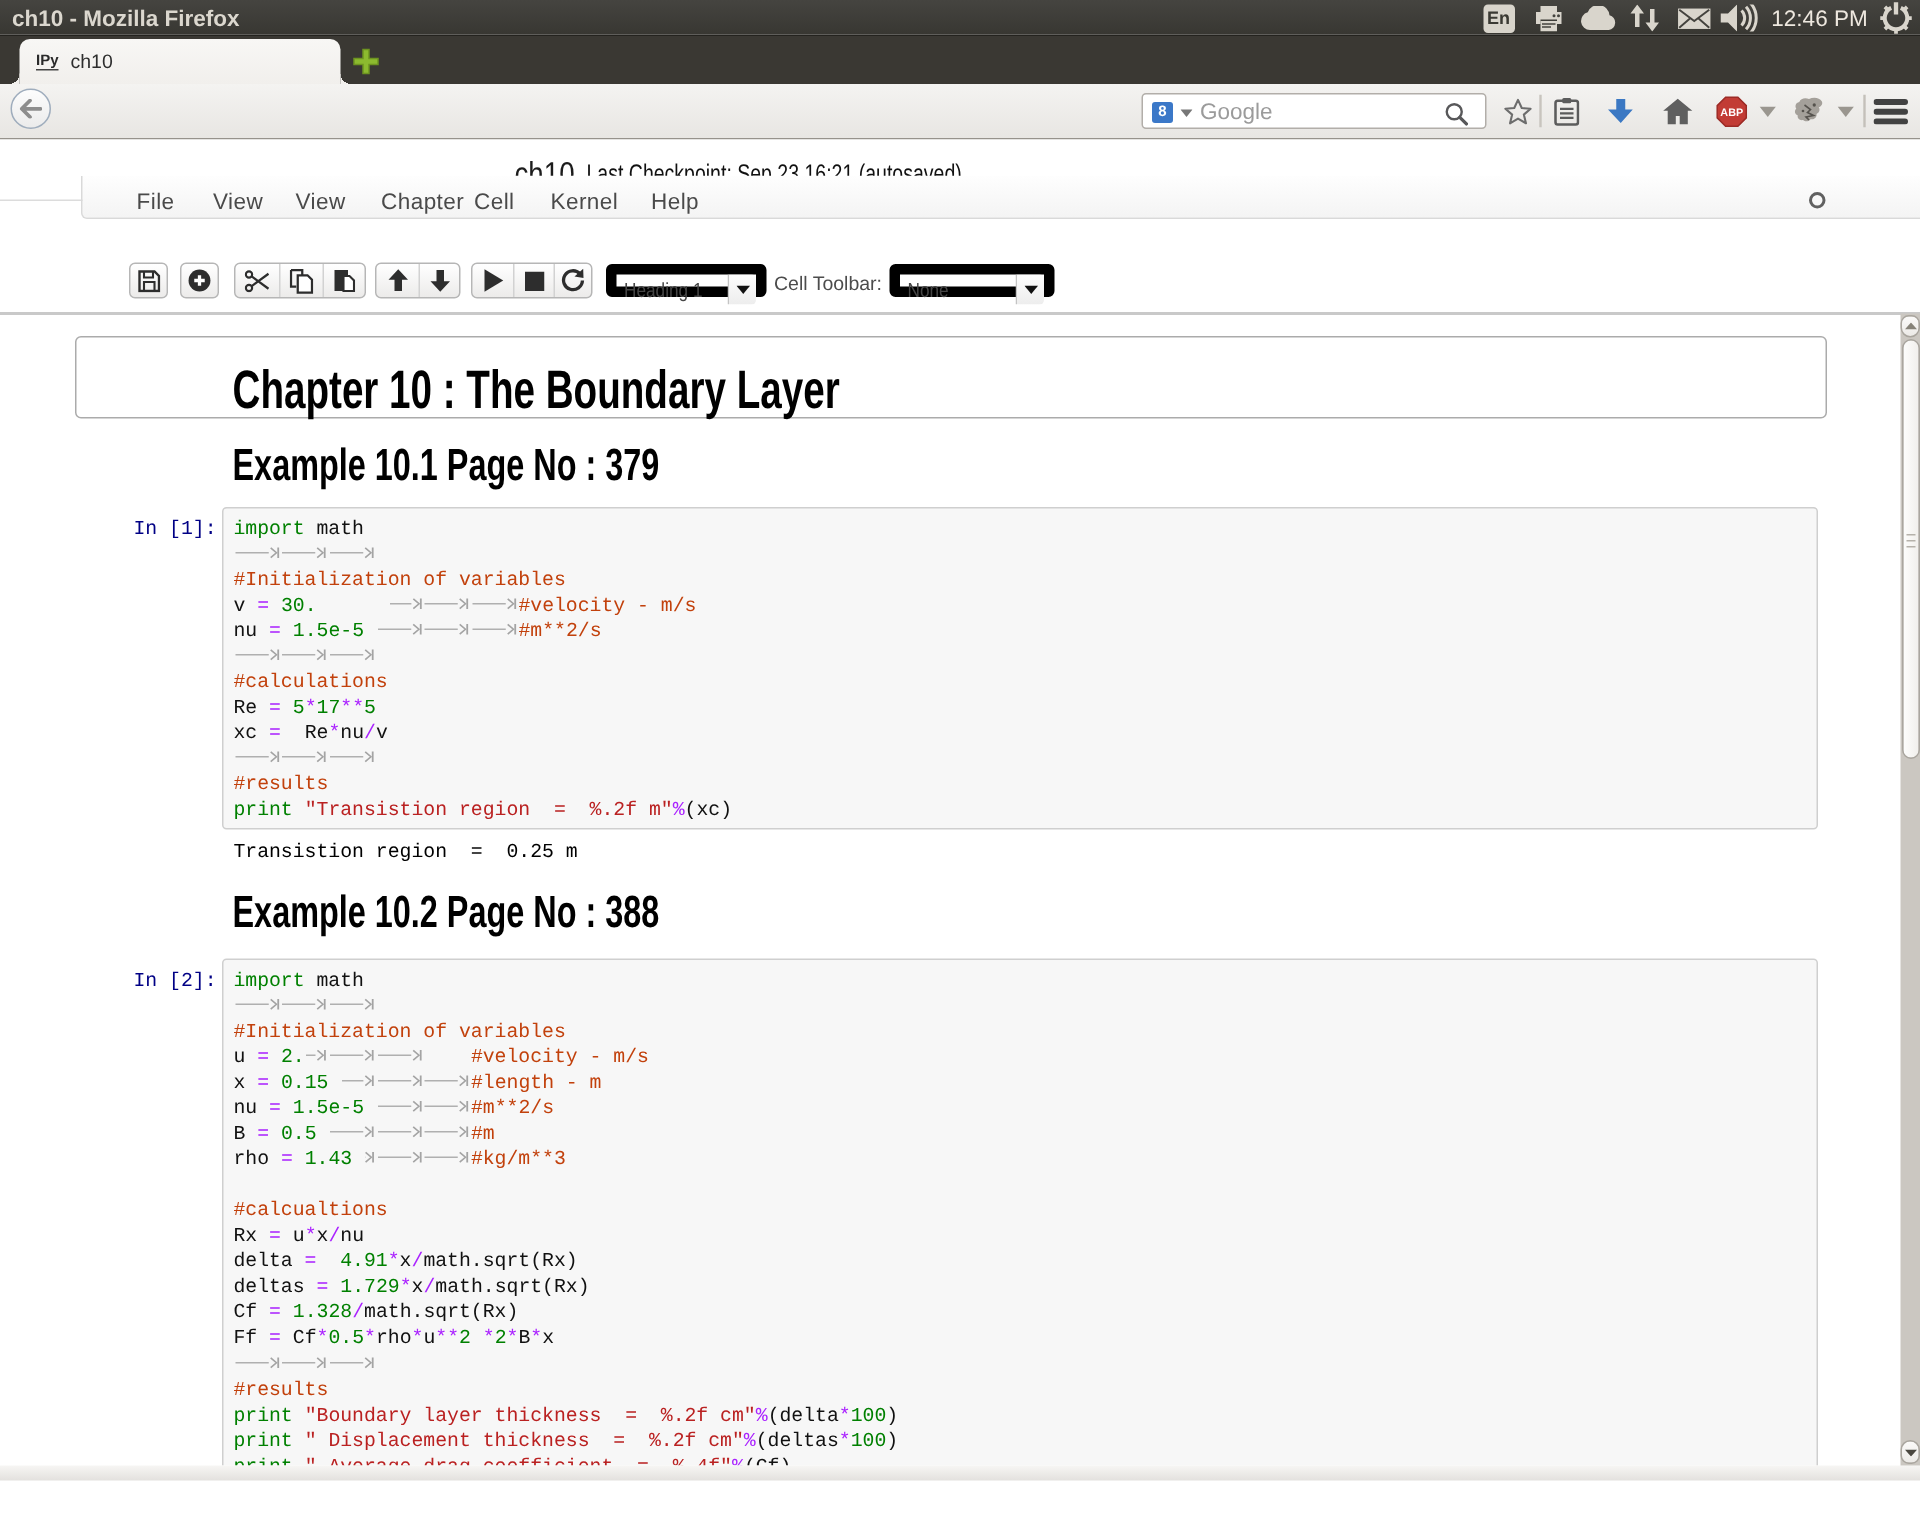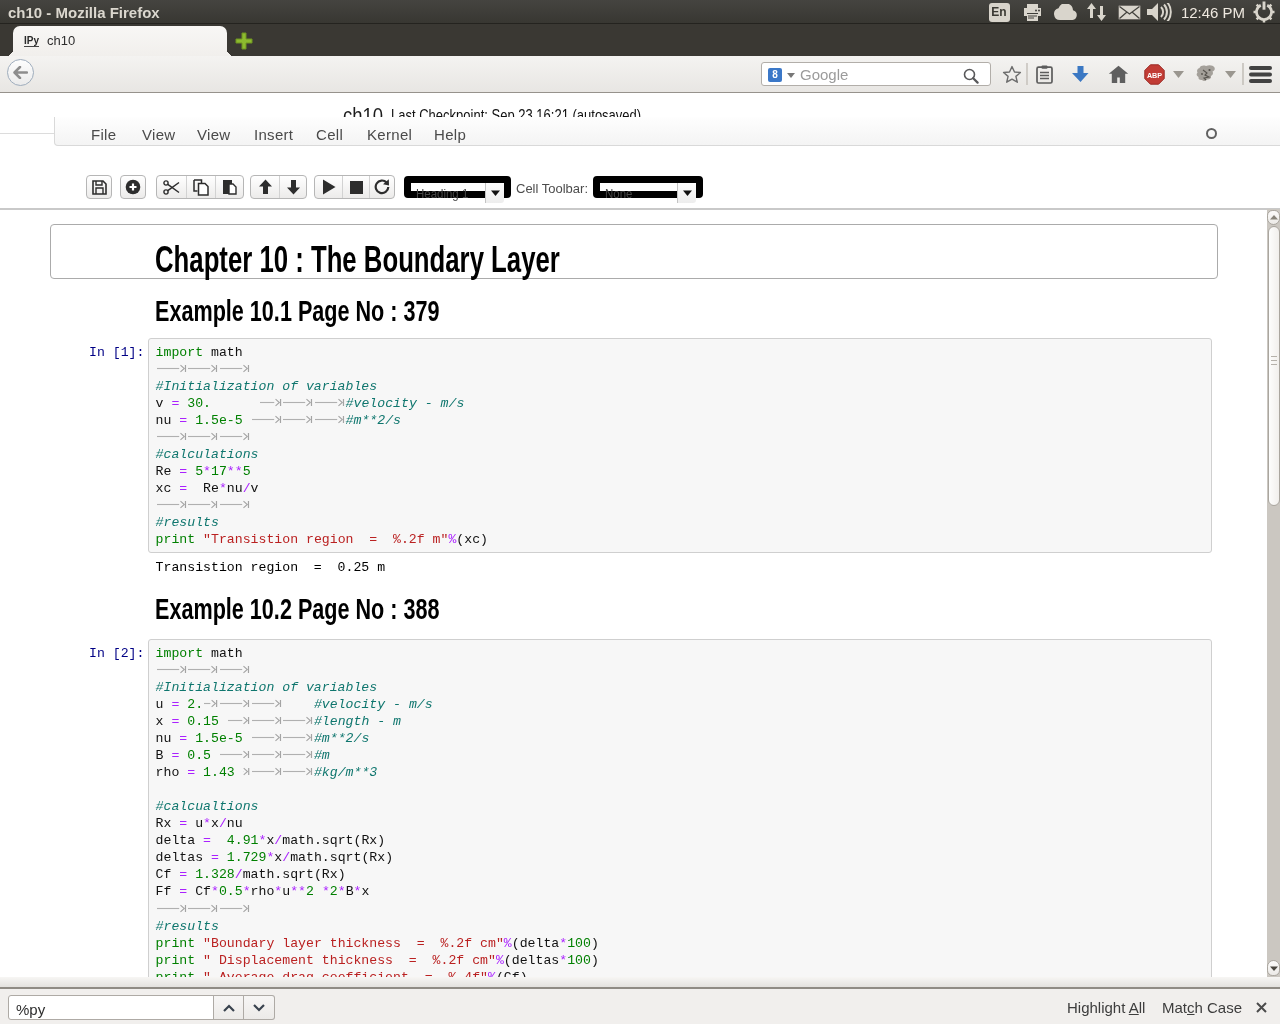--- a/index.html
+++ b/index.html
@@ -47,21 +47,21 @@
 .sel .arr{position:absolute;right:0;top:0;width:19px;height:20px;border-left:1px solid #c4c4c4;background:linear-gradient(#fdfdfd,#ededed);display:flex;align-items:center;justify-content:center;border-radius:0 3px 3px 0}
 #ctlabel{position:absolute;left:516px;top:87.5px;font:13px "Liberation Sans",sans-serif;color:#4c4c4c}
 
 #nbarea{position:absolute;left:0;top:0;width:1280px;height:884px;overflow:hidden}
 #hline2{position:absolute;left:0;top:115px;width:1280px;height:2px;background:#c9c9c9}
 .prompt{position:absolute;font:13.2px/17.05px "Liberation Mono",monospace;color:#000085;white-space:pre}
 .inparea{position:absolute;left:148px;width:1064px;background:#f7f7f7;border:1px solid #cfcfcf;border-radius:3px}
 .code{position:absolute;left:155.6px;font:13.2px/17.05px "Liberation Mono",monospace;color:#111;white-space:pre}
 .cm-k{color:#008000;font-weight:normal}
 .cm-n{color:#008000}
-.cm-c{color:#0f766e;font-style:italic}
+.cm-c{color:#c2410c;}
 .cm-o{color:#AA22FF}
 .cm-s{color:#BA2121}
 .tb{display:inline-block;vertical-align:-1px}
 .h1c{position:absolute;left:155px;font:bold 36px/40px "Liberation Sans",sans-serif;color:#000;white-space:pre;transform:scaleX(0.715);transform-origin:0 50%}
 .h2c{position:absolute;left:155px;font:bold 30px/34px "Liberation Sans",sans-serif;color:#000;white-space:pre;transform:scaleX(0.72);transform-origin:0 50%}
 #h1box{position:absolute;left:50px;top:131px;width:1168px;height:55px;border:1px solid #ababab;border-radius:4px}
 
 #botstrip{position:absolute;left:0;top:884px;width:1280px;height:10px;background:linear-gradient(#f7f6f4,#e3e1de)}
 #findbar{position:absolute;left:0;top:894px;width:1280px;height:37px;background:#f1efed;border-top:2px solid #8f8b84}
 #findinput{position:absolute;left:8px;top:6px;width:206px;height:25px;background:#fff;border:1px solid #aeaaa5;border-radius:3px 0 0 3px;font:15px "Liberation Sans",sans-serif;color:#2e2e2e;padding:3px 0 0 7px}
@@ -218,21 +218,21 @@
     </span>
 </div>
 <div id="page">
 <span id="nbtitle">ch10</span>
     <span id="chkpt">Last Checkpoint: Sep 23 16:21 (autosaved)</span>
 <div id="hline1"></div>
 <div id="menubar">
 <span class="mi" style="left:36px">File</span>
       <span class="mi" style="left:87px">View</span>
       <span class="mi" style="left:142px">View</span>
-      <span class="mi" style="left:199px">Insert</span>
+      <span class="mi" style="left:199px">Chapter</span>
       <span class="mi" style="left:261px">Cell</span>
       <span class="mi" style="left:312px">Kernel</span>
       <span class="mi" style="left:379px">Help</span>
 <div id="kernelind"></div>
 </div>
 <div class="btngrp" style="left:86px;width:26px">
       <span class="tbtn" style="width:24px">
         <svg width="15" height="15" viewBox="0 0 15 15">
           <path d="M1 1h10l3 3v10H1z" fill="none" stroke="#2d2d2d" stroke-width="1.6"></path>
           <path d="M4 1v4h6V1M4 14V8h7v6" fill="none" stroke="#2d2d2d" stroke-width="1.4"></path>
@@ -463,38 +463,20 @@
           <path d="M24.48 2.2 L28.28 5.5 L24.48 8.8" fill="none" stroke="#a4a4a4" stroke-width="1.1"></path>
           <path d="M29.48 2 V9" stroke="#a4a4a4" stroke-width="1.2"></path>
         </svg><svg class="tb" width="31.68" height="11" viewBox="0 0 31.68 11">
           <path d="M1 5.5H23.18" stroke="#b0b0b0" stroke-width="1.1"></path>
           <path d="M24.48 2.2 L28.28 5.5 L24.48 8.8" fill="none" stroke="#a4a4a4" stroke-width="1.1"></path>
           <path d="M29.48 2 V9" stroke="#a4a4a4" stroke-width="1.2"></path>
         </svg><br><span class="cm-c">#results</span><br><span class="cm-k">print</span> <span class="cm-s">"Boundary layer thickness  =  %.2f cm"</span><span class="cm-o">%</span>(delta<span class="cm-o">*</span><span class="cm-n">100</span>)<br><span class="cm-k">print</span> <span class="cm-s">" Displacement thickness  =  %.2f cm"</span><span class="cm-o">%</span>(deltas<span class="cm-o">*</span><span class="cm-n">100</span>)<br><span class="cm-k">print</span> <span class="cm-s">" Average drag coefficient  =  %.4f"</span><span class="cm-o">%</span>(Cf)</div>
 </div>
 <div id="hline2"></div>
 <div id="botstrip"></div>
-<div id="findbar">
-<input id="findinput" value="%py" style="">
-<div class="findbtn" style="left:213px">
-        <svg width="12" height="8" viewBox="0 0 12 8">
-          <path d="M1 7l5-5 5 5" stroke="#39424e" stroke-width="2.2" fill="none"></path>
-        </svg>
-      </div>
-<div class="findbtn" style="left:244px;border-left:none;border-radius:0 3px 3px 0">
-        <svg width="12" height="8" viewBox="0 0 12 8">
-          <path d="M1 1l5 5 5-5" stroke="#39424e" stroke-width="2.2" fill="none"></path>
-        </svg>
-      </div>
-<span class="findopt" style="left:1067px">Highlight <u>A</u>ll</span>
-<span class="findopt" style="left:1162px">Mat<u>c</u>h Case</span>
-<svg style="position:absolute;left:1256px;top:13px" width="11" height="11" viewBox="0 0 11 11">
-        <path d="M1 1l9 9M10 1l-9 9" stroke="#4b4b4b" stroke-width="2"></path>
-      </svg>
-</div>
 <div id="sbar">
       <div id="sbup">
         <svg width="8" height="5" viewBox="0 0 8 5">
           <path d="M0 4.5h8L4 0z" fill="#878379"></path>
         </svg>
       </div>
       <div id="sbthumb">
         <span class="grip" style="top:129px"></span>
         <span class="grip" style="top:133px"></span>
         <span class="grip" style="top:137px"></span>

